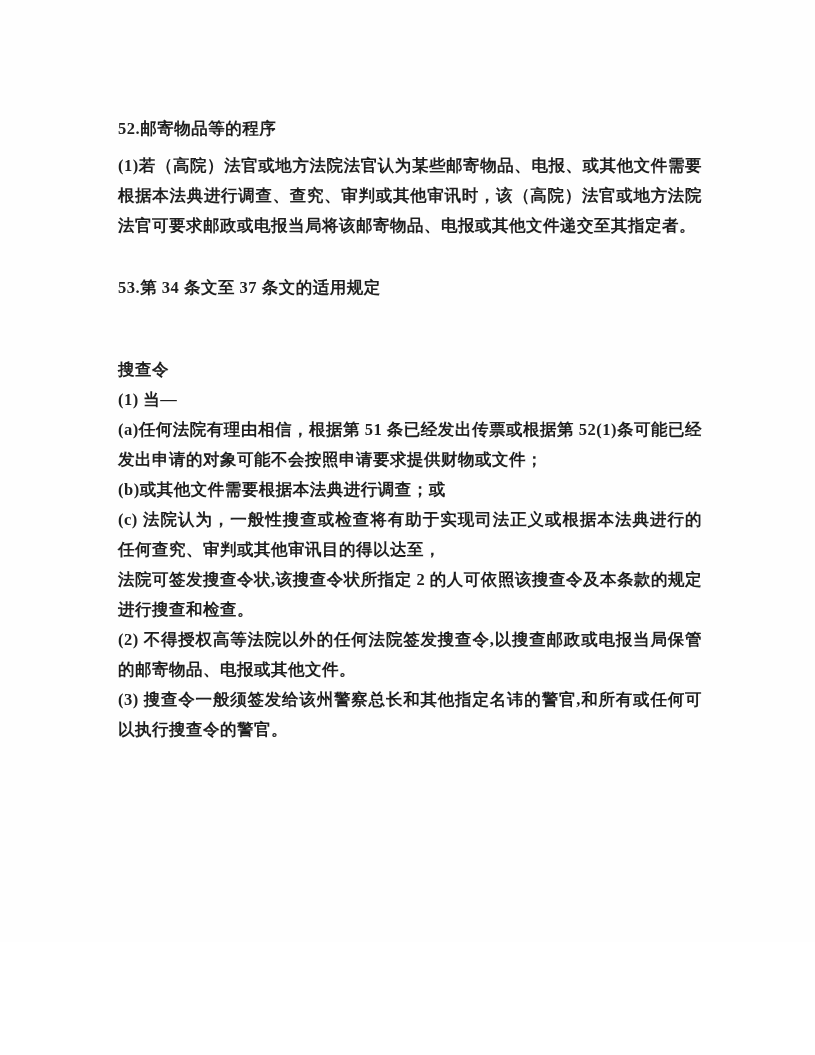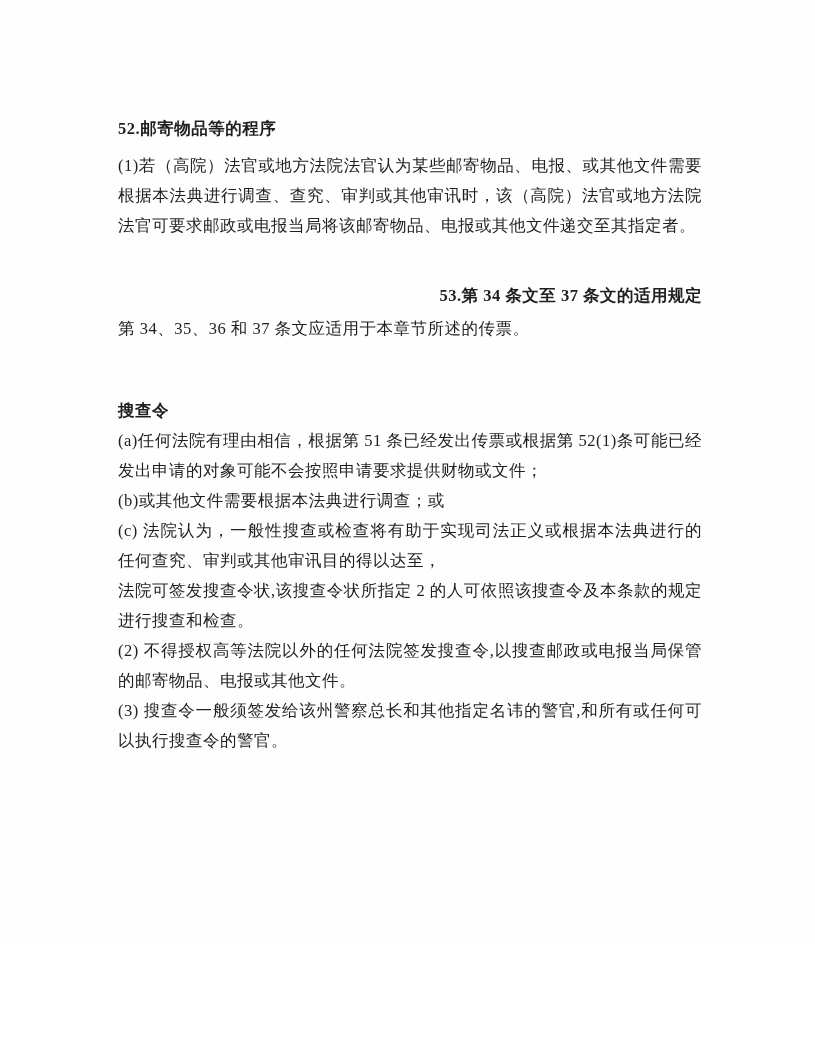--- a/index.html
+++ b/index.html
@@ -24,31 +24,31 @@
   }
   .heading {
     font-size: 16.5px;
     font-weight: 700;
     line-height: 30px;
     margin: 0;
     letter-spacing: 0.5px;
   }
   .para {
     font-size: 16.5px;
-    font-weight: 400;
+    font-weight: 700;
     line-height: 30px;
     margin: 0;
     text-align: justify;
     text-align-last: left;
     text-justify: inter-character;
     letter-spacing: 0.5px;
   }
   .heading-52 { margin-bottom: 7px; }
   .para-52-2 { margin-top: 4px; }
-  .heading-53 { margin-top: 40px; margin-bottom: 3px; text-align: right; }
+  .heading-53 { margin-top: 32px; margin-bottom: 3px; }
   .subheading-warrant { margin-top: 52px; }
   .heading-54 { margin-top: 10px; }
   .footer {
     position: absolute;
     top: 938px;
     left: 0;
     width: 815px;
     text-align: center;
   }
   .page-number {
@@ -60,24 +60,24 @@
 </head>
 <body>
 
 <div class="page">
   <main class="content">
 
     <h2 class="heading heading-52">52.邮寄物品等的程序</h2>
     <p class="para">(1)若（高院）法官或地方法院法官认为某些邮寄物品、电报、或其他文件需要根据本法典进行调查、查究、审判或其他审讯时，该（高院）法官或地方法院法官可要求邮政或电报当局将该邮寄物品、电报或其他文件递交至其指定者。</p>
 
     <h2 class="heading heading-53">53.第 34 条文至 37 条文的适用规定</h2>
-    <p class="para">第 34、35、36 和 37 条文应适用于本章节所述的传票。</p>
 
     <h2 class="heading subheading-warrant">搜查令</h2>
 
+    <p class="para">(1) 当—</p>
     <p class="para">(a)任何法院有理由相信，根据第 51 条已经发出传票或根据第 52(1)条可能已经发出申请的对象可能不会按照申请要求提供财物或文件；</p>
     <p class="para">(b)或其他文件需要根据本法典进行调查；或</p>
     <p class="para">(c) 法院认为，一般性搜查或检查将有助于实现司法正义或根据本法典进行的任何查究、审判或其他审讯目的得以达至，</p>
     <p class="para">法院可签发搜查令状,该搜查令状所指定 2 的人可依照该搜查令及本条款的规定进行搜查和检查。</p>
     <p class="para">(2) 不得授权高等法院以外的任何法院签发搜查令,以搜查邮政或电报当局保管的邮寄物品、电报或其他文件。</p>
     <p class="para">(3) 搜查令一般须签发给该州警察总长和其他指定名讳的警官,和所有或任何可以执行搜查令的警官。</p>
 
   </main>
 
   <footer class="footer">

